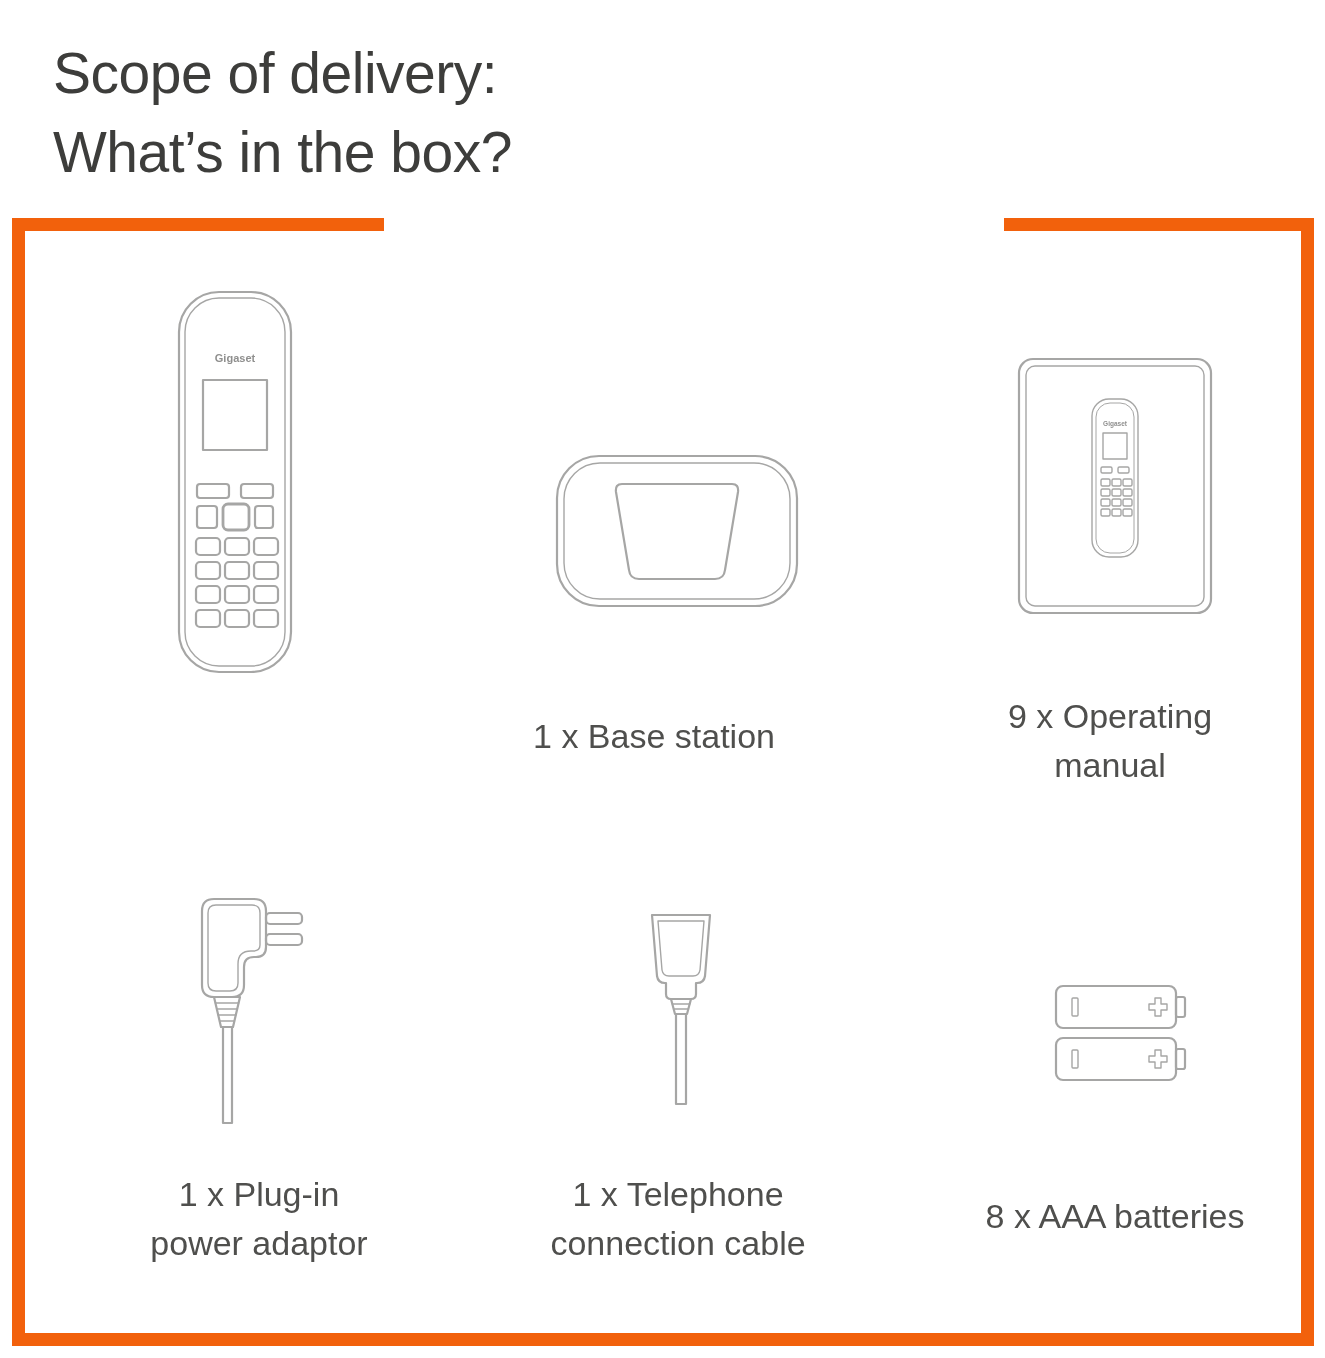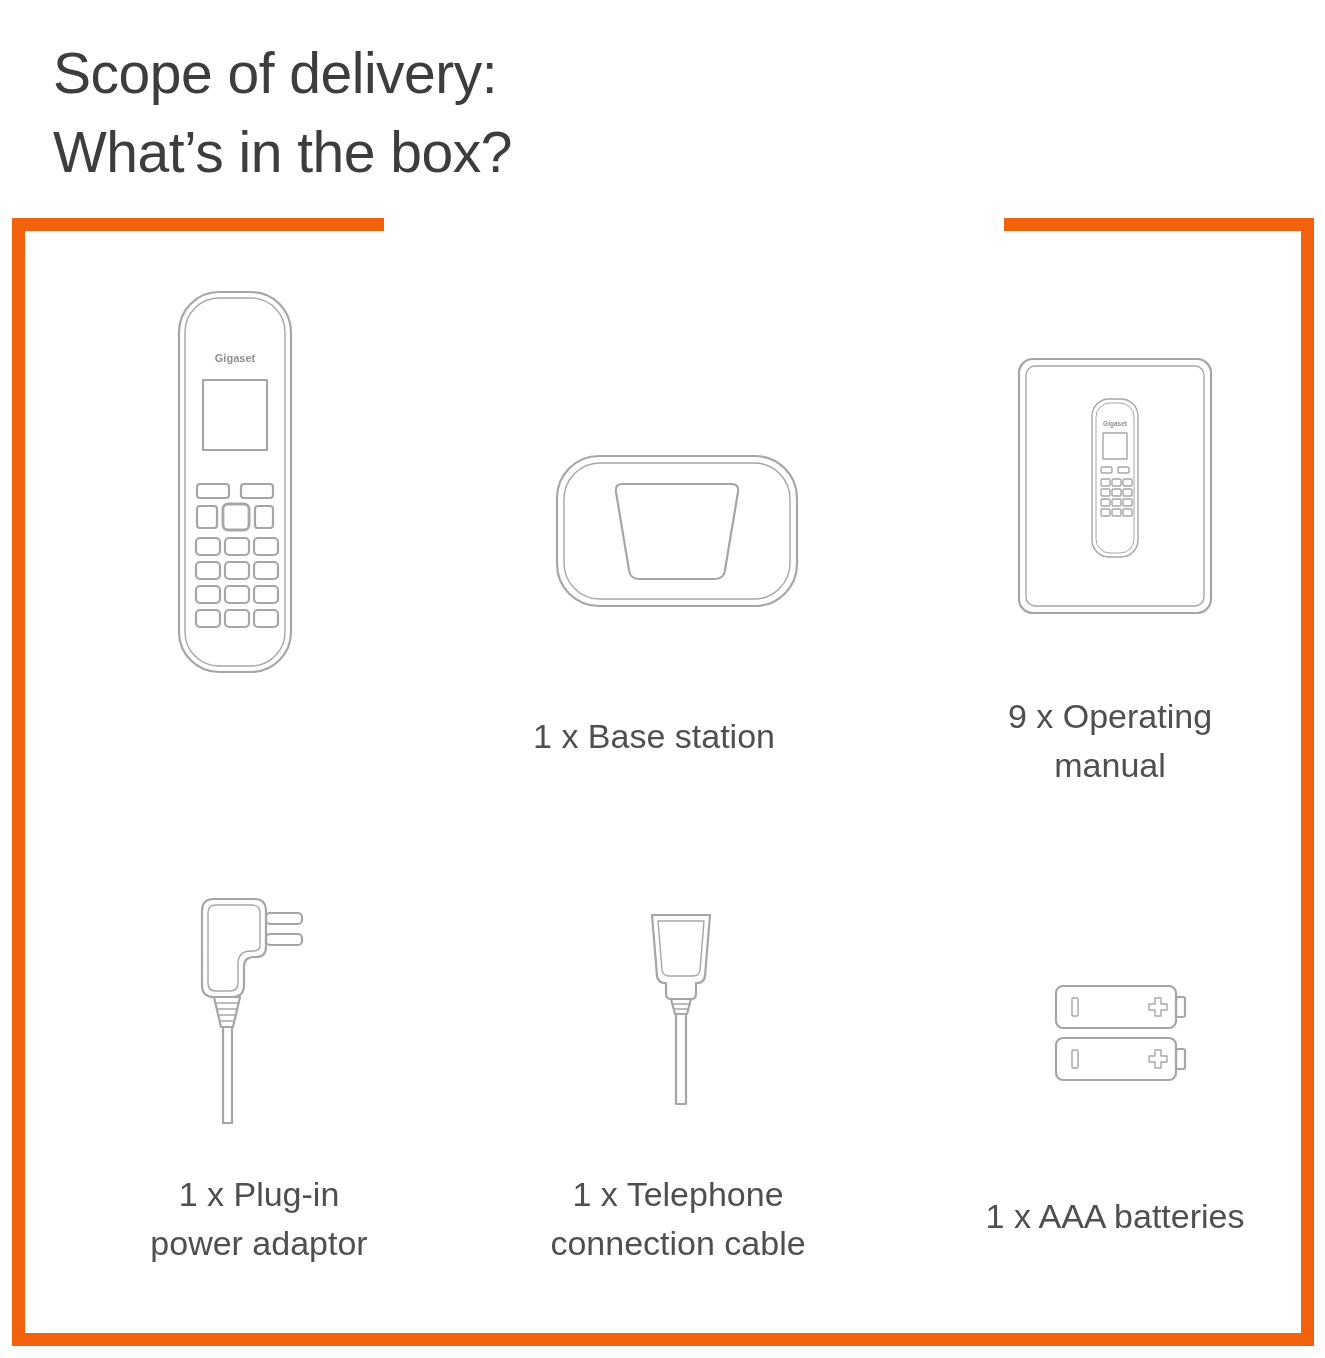--- a/index.html
+++ b/index.html
@@ -169,15 +169,15 @@
       <rect class="ln" x="128" y="67" width="9" height="20" rx="2"></rect>
       <rect class="ln-thin" x="24" y="68" width="6" height="18" rx="1"></rect>
       <path class="ln-thin" d="M 107,68 h6 v6 h6 v6 h-6 v6 h-6 v-6 h-6 v-6 h6 Z"></path>
     </g>
   </svg>
 
   <div class="item-label" style="left:59px;top:1170px">1 x Plug-in
 power adaptor</div>
   <div class="item-label" style="left:478px;top:1170px">1 x Telephone
 connection cable</div>
-  <div class="item-label" style="left:915px;top:1192px">1 x AAA batteries</div>
+  <div class="item-label" style="left:915px;top:1192px">8 x AAA batteries</div>
 
 </div>
 
 </body></html>

